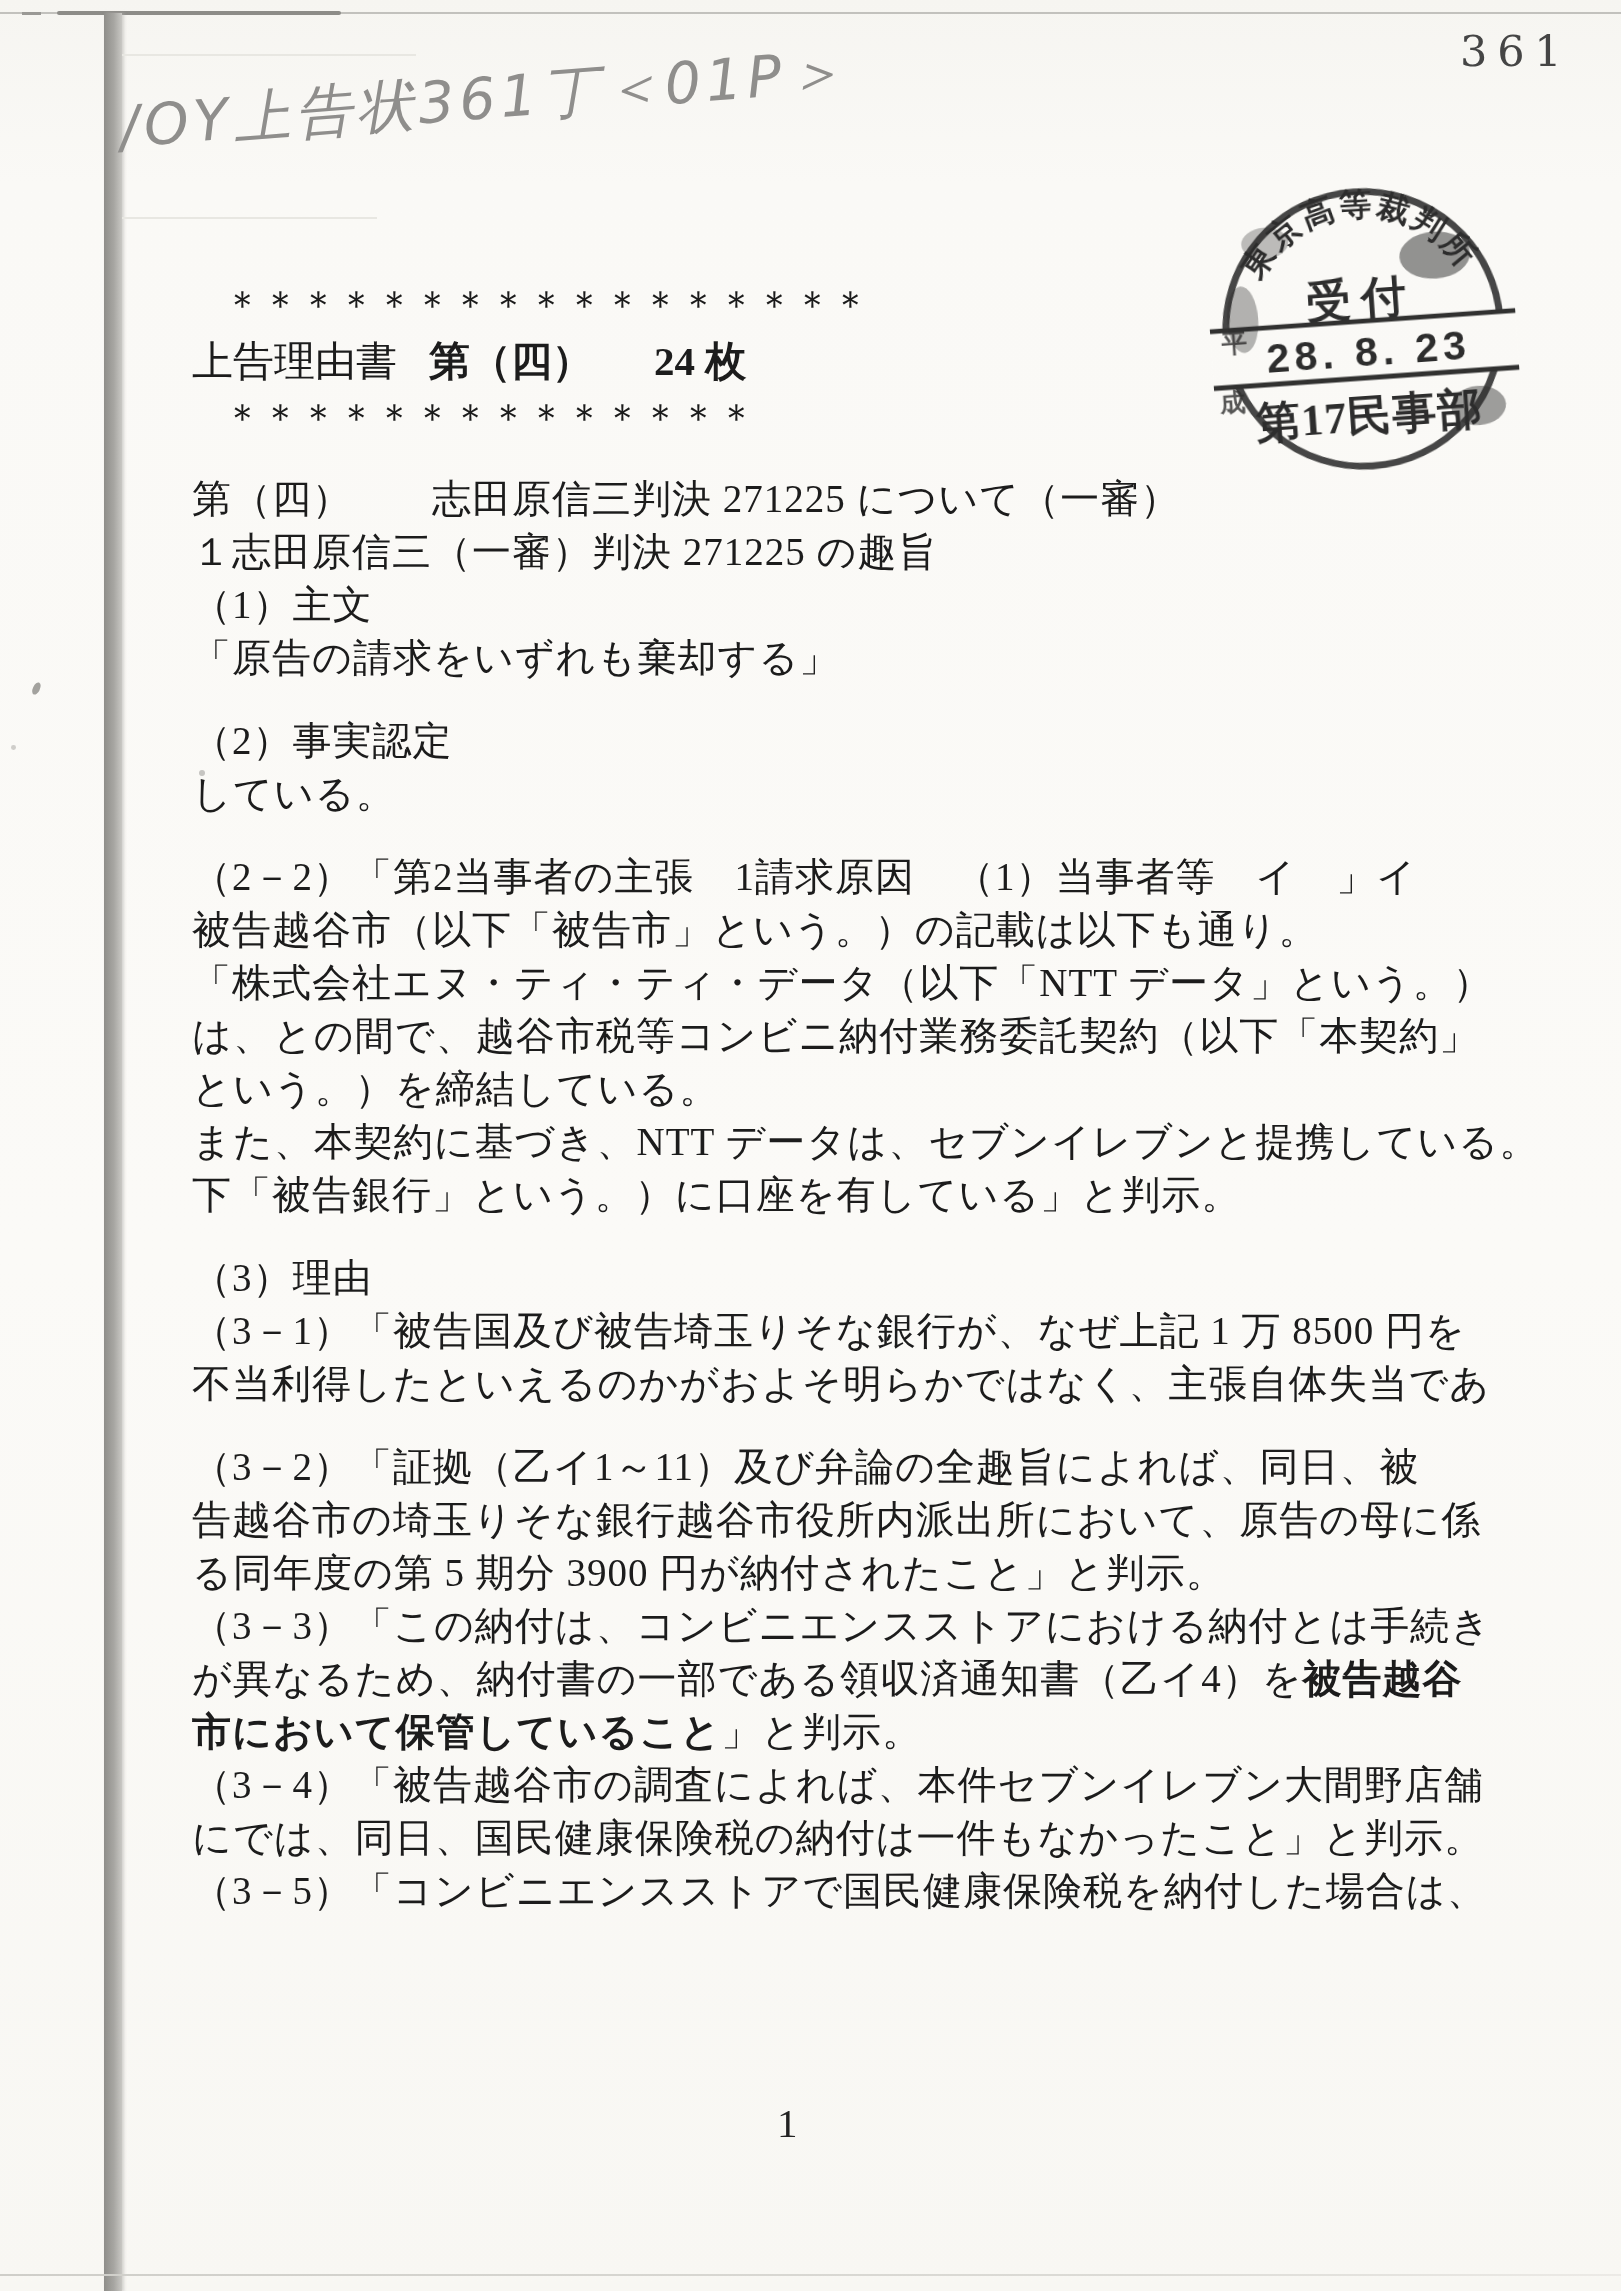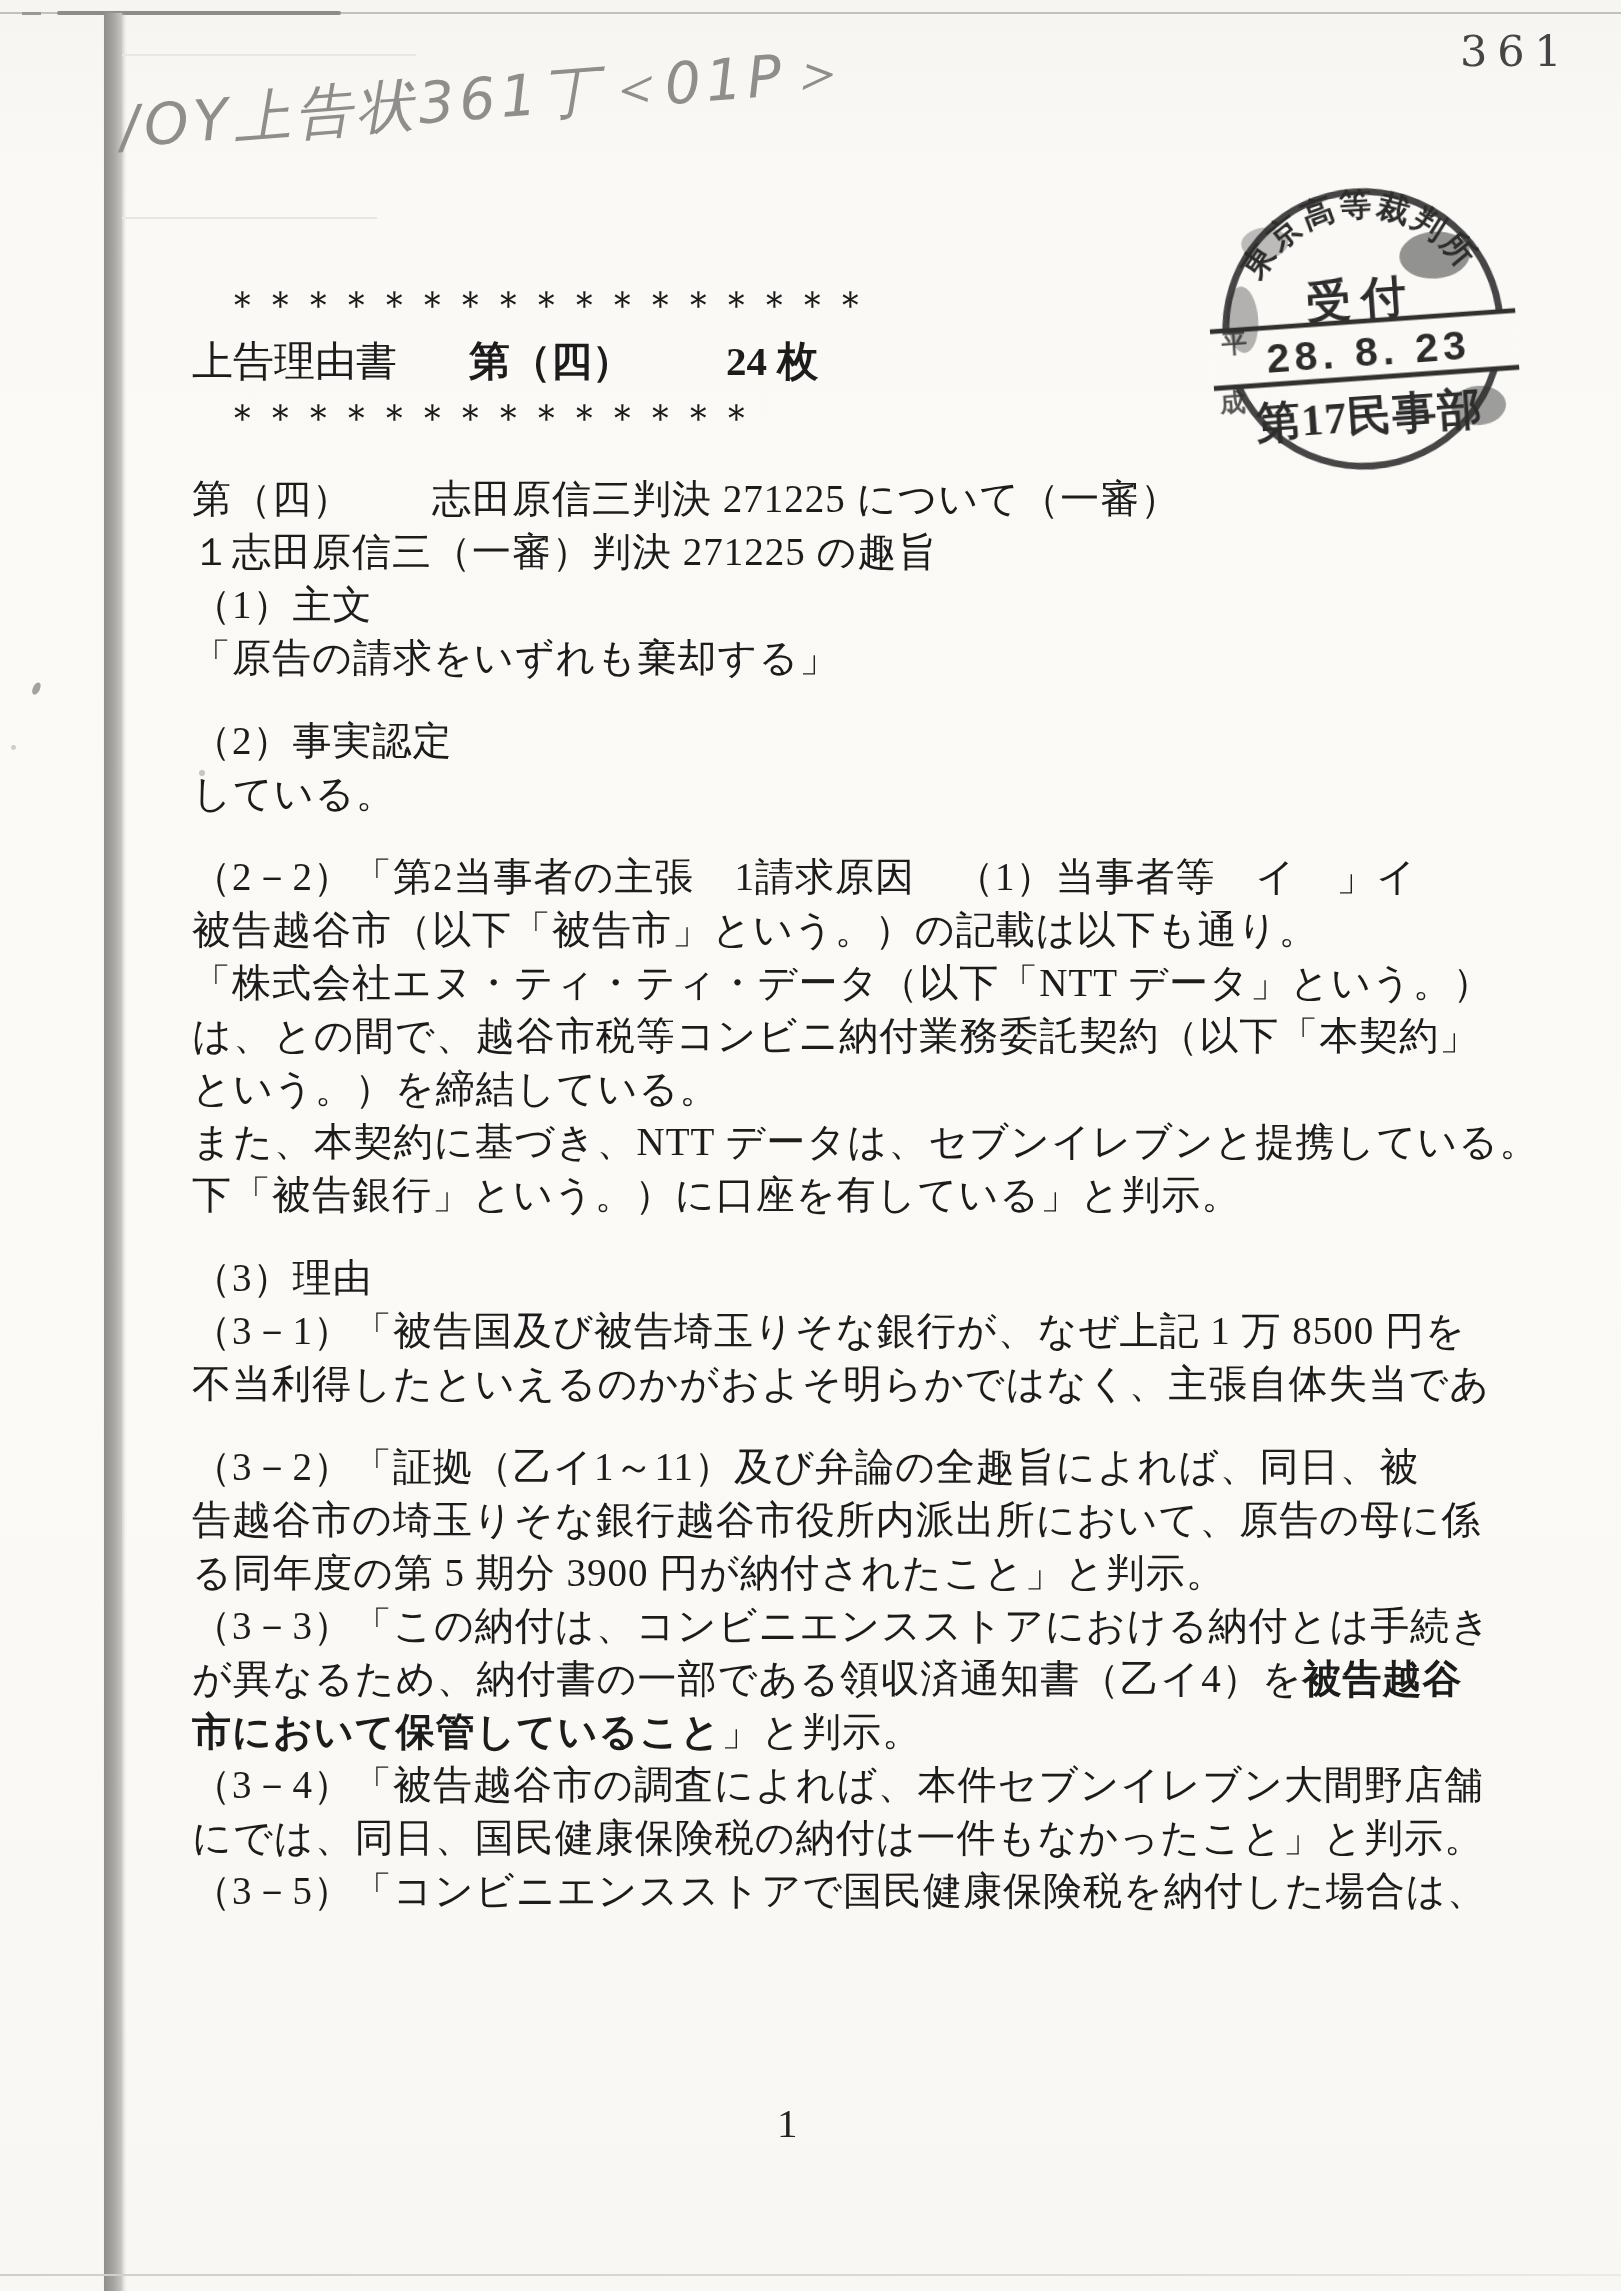--- a/index.html
+++ b/index.html
@@ -41,22 +41,22 @@
   .corner-number{
     position:absolute;left:1460px;top:26px;
     font-family:"DejaVu Serif",serif;font-size:43px;letter-spacing:9.8px;color:#454545;
     filter:blur(0.3px);
   }
 
   
   .header{position:absolute;left:192px;top:277px;width:882px;}
   .asterisks{font-size:39px;line-height:56px;letter-spacing:-1px;color:#1b1b1b;white-space:nowrap;padding-left:31px;}
   .title-line{font-size:41px;line-height:57px;white-space:nowrap;}
-  .title-line .doc-number{font-weight:700;margin-left:72px;}
-  .title-line .sheet-count{font-weight:700;margin-left:93px;}
+  .title-line .doc-number{font-weight:700;margin-left:32px;}
+  .title-line .sheet-count{font-weight:700;margin-left:61px;}
 
   
   .doc-body{position:absolute;left:192px;top:472px;width:1274px;font-family:Liberation Serif, serif;}
   .group{margin:0;}
   .group + .group{margin-top:30px;}
   .line{font-size:39px;line-height:53px;letter-spacing:1px;white-space:nowrap;}
   .line .bold{font-weight:700;text-align:right;}
 
   .footer-number{
     position:absolute;left:777px;top:2099px;

